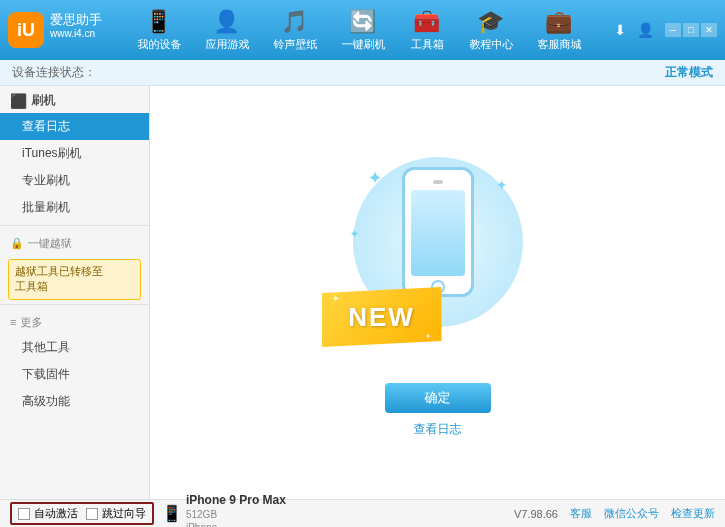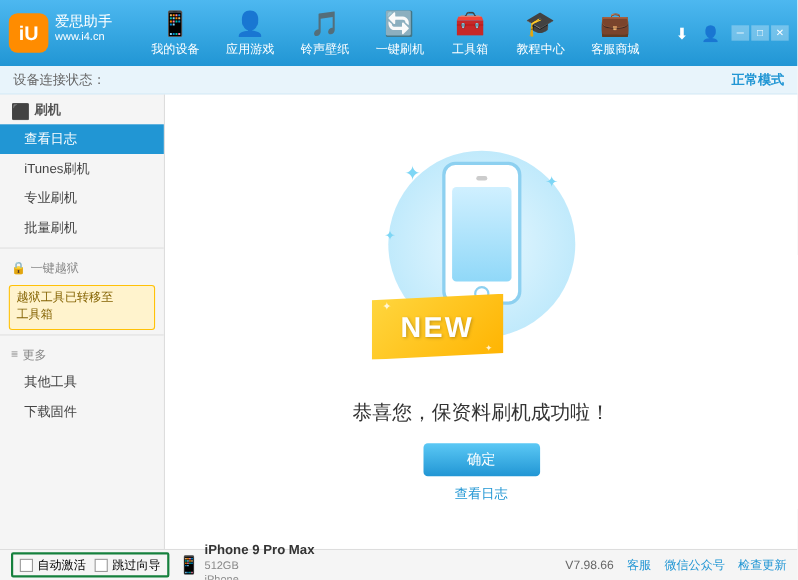--- a/index.html
+++ b/index.html
@@ -352,60 +352,62 @@
       <span class="icon">≡</span>
       <span>更多</span>
     </div>
 
     <div class="sidebar-item">
       <span>其他工具</span>
     </div>
     <div class="sidebar-item">
       <span>下载固件</span>
     </div>
+    <div class="sidebar-item">
+      <span>高级功能</span>
+    </div>
   </div>
 
   <div class="content">
 
     <div style="position:relative; width:240px; height:220px; margin-bottom:16px;">
 
       <div style="position:absolute; top:10px; left:50%; transform:translateX(-50%); width:170px; height:170px; background:radial-gradient(circle, #e8f8ff 0%, #b0e4fa 100%); border-radius:50%;"></div>
 
       <div style="position:absolute; top:20px; left:50px; color:#7dd6f5; font-size:18px;">✦</div>
       <div style="position:absolute; top:30px; right:50px; color:#7dd6f5; font-size:14px;">✦</div>
       <div style="position:absolute; top:80px; left:32px; color:#7dd6f5; font-size:12px;">✦</div>
 
       <div style="position:absolute; top:20px; left:50%; transform:translateX(-50%); width:72px; height:130px; background:white; border-radius:12px; border:3px solid #8dd0f0; z-index:2; display:flex; flex-direction:column; align-items:center; padding-top:10px;">
         <div style="width:10px; height:4px; background:#ccc; border-radius:2px; margin-bottom:6px;"></div>
         <div style="width:54px; height:86px; background:linear-gradient(180deg, #d0f0ff 0%, #90d8f8 100%); border-radius:4px;"></div>
         <div style="width:14px; height:14px; border:2px solid #8dd0f0; border-radius:50%; margin-top:4px;"></div>
       </div>
 
-      <div style="position:absolute; bottom:20px; left:20px; width:132px; height:60px; z-index:3; overflow:hidden;text-align:center;">
+      <div style="position:absolute; bottom:20px; left:4px; width:132px; height:60px; z-index:3; overflow:hidden;text-align:center;">
         <div style="width:120px; height:60px; background:linear-gradient(135deg, #ffd740 0%, #ffb300 100%); clip-path:polygon(0 10%, 100% 0, 100% 90%, 0 100%); display:flex; align-items:center; justify-content:center; position:relative;">
           <span style="font-size:26px; font-weight:900; color:white; text-shadow:1px 1px 3px rgba(0,0,0,0.25); letter-spacing:2px;">NEW</span>
           <span style="position:absolute; top:6px; left:10px; color:rgba(255,255,255,0.8); font-size:10px;">✦</span>
           <span style="position:absolute; bottom:6px; right:10px; color:rgba(255,255,255,0.8); font-size:8px;">✦</span>
         </div>
       </div>
     </div>
 
-    <div class="success-title">恭喜您，保资料刷机成功啦！</div>
 
     <button class="confirm-btn">确定</button>
 
     <a class="log-link" href="#">查看日志</a>
   </div>
 </div>
 
 <div class="bottom-bar">
 
   <div class="device-section">
 
-    <div class="checkbox-area" style="border:2px solid #15803d; border-radius:2px; padding:2px 6px; margin-right:8px; display:flex; gap:8px; align-items:center;">
+    <div class="checkbox-area" style="border:2px solid #7f1d1d; border-radius:2px; padding:2px 6px; margin-right:8px; display:flex; gap:8px; align-items:center;">
       <div class="checkbox-item">
         <span class="cb" style="width:12px;height:12px;border:1px solid #999;background:white;display:inline-block;margin-right:2px;"></span>
         <span>自动激活</span>
       </div>
       <div class="checkbox-item">
         <span class="cb" style="width:12px;height:12px;border:1px solid #999;background:white;display:inline-block;margin-right:2px;"></span>
         <span>跳过向导</span>
       </div>
     </div>
 

